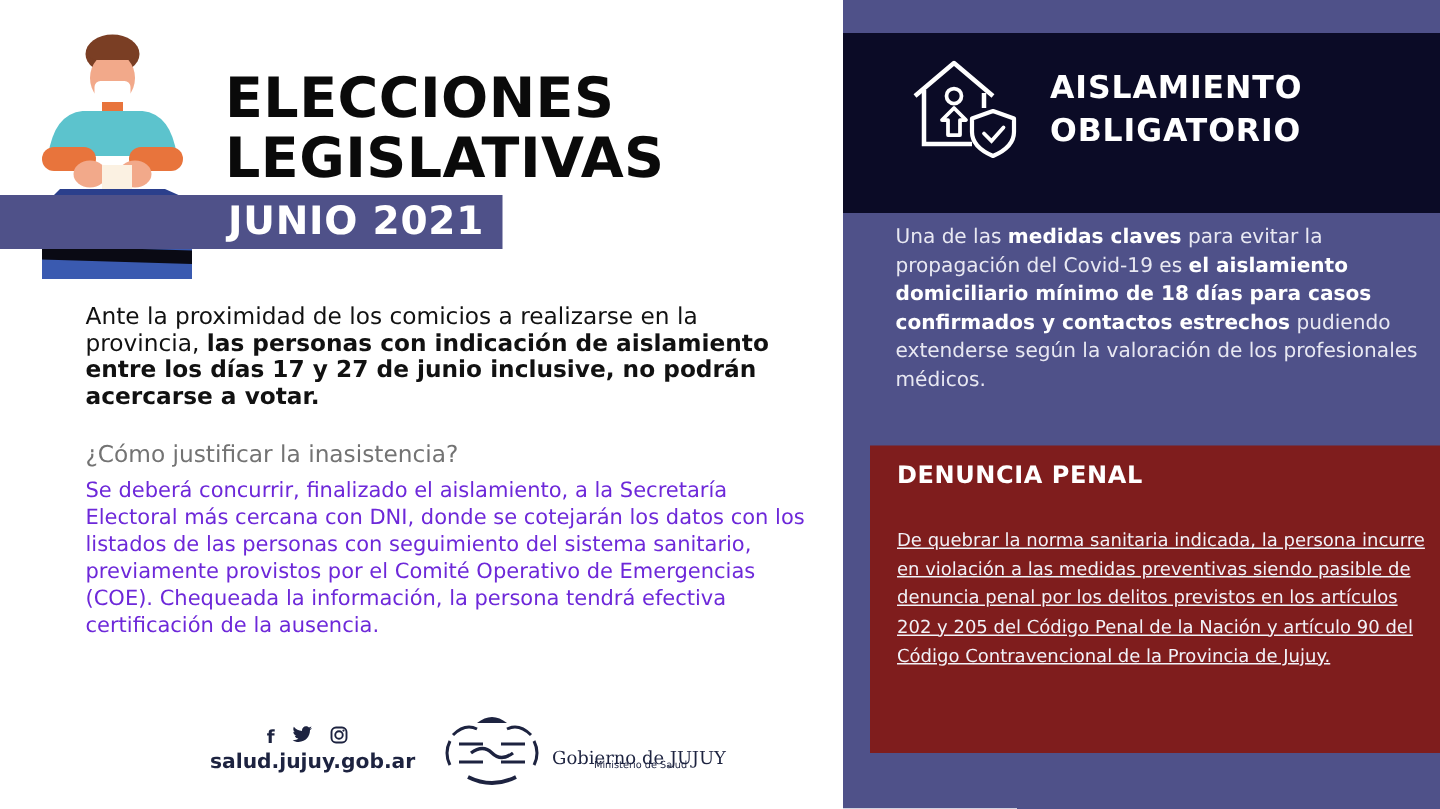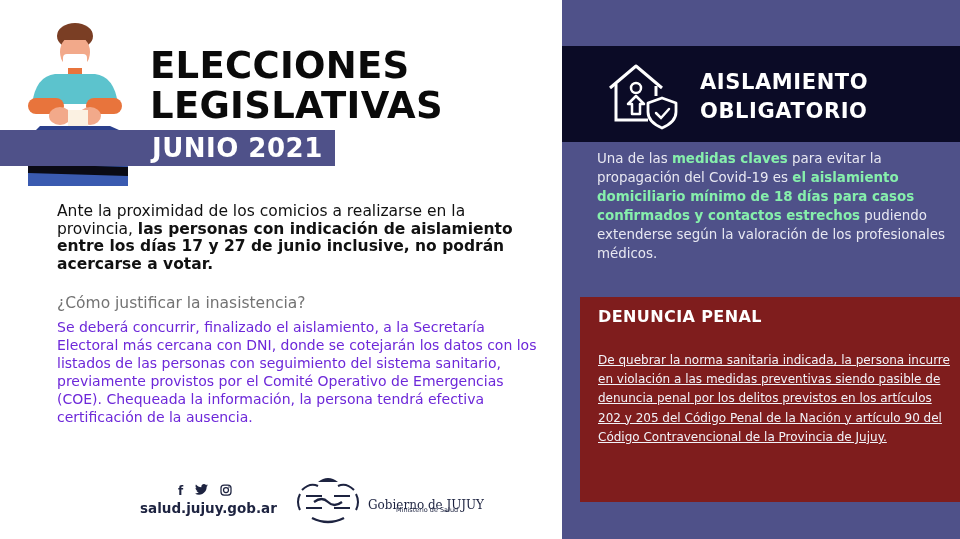--- a/index.html
+++ b/index.html
@@ -28,27 +28,27 @@
   .social { position: absolute; left: 140px; top: 484px; width: 130px; display: flex; justify-content: center; gap: 12px; }
   .social span { font-size: 12px; color: #1d2340; font-weight: bold; }
   .site { position: absolute; left: 140px; top: 500px; width: 130px; text-align: center; font-size: 13.5px; font-weight: bold; color: #1d2340; }
 
   .gov-logo { position: absolute; left: 292px; top: 472px; width: 72px; height: 56px; }
   .gov-name { position: absolute; left: 368px; top: 498px; font-family: "DejaVu Serif", serif; font-size: 12px; color: #1d2340; }
   .gov-sub { position: absolute; left: 396px; top: 506px; font-size: 6.5px; color: #1d2340; }
 
   
   .right { position: absolute; left: 562px; top: 0; width: 398px; height: 539px; background: #4f5189; }
-  .hdr { position: absolute; left: 0; top: 22px; width: 398px; height: 96px; background: #0b0b26; margin-top: 24px; }
+  .hdr { position: absolute; left: 0; top: 22px; width: 398px; height: 120px; background: #0b0b26; }
   .hdr-icon { position: absolute; left: 44px; top: 14px; width: 76px; height: 70px; }
   .hdr-title { position: absolute; left: 138px; top: 22px; font-family: "DejaVu Sans", sans-serif; font-weight: bold;
     font-size: 21px; line-height: 29px; color: #fff; letter-spacing: 0.6px; }
 
   .measure { position: absolute; left: 35px; top: 150px; width: 350px; font-size: 13.4px; line-height: 18.9px; color: #e8e8f2; }
-  .measure b { color: #86efac; }
+  .measure b { color: #ffffff; }
 
   .penal { position: absolute; left: 18px; top: 297px; width: 380px; height: 205px; background: #7f1d1d; }
   .penal-title { position: absolute; left: 18px; top: 10px; font-weight: bold; font-size: 16px; color: #fff; letter-spacing: 0.4px; }
   .penal-body { position: absolute; left: 18px; top: 54px; width: 355px; font-size: 12px; line-height: 19.2px; color: #f2f2f8; text-decoration: underline; }
 </style>
 </head>
 <body>
 
 <div class="left">
 

